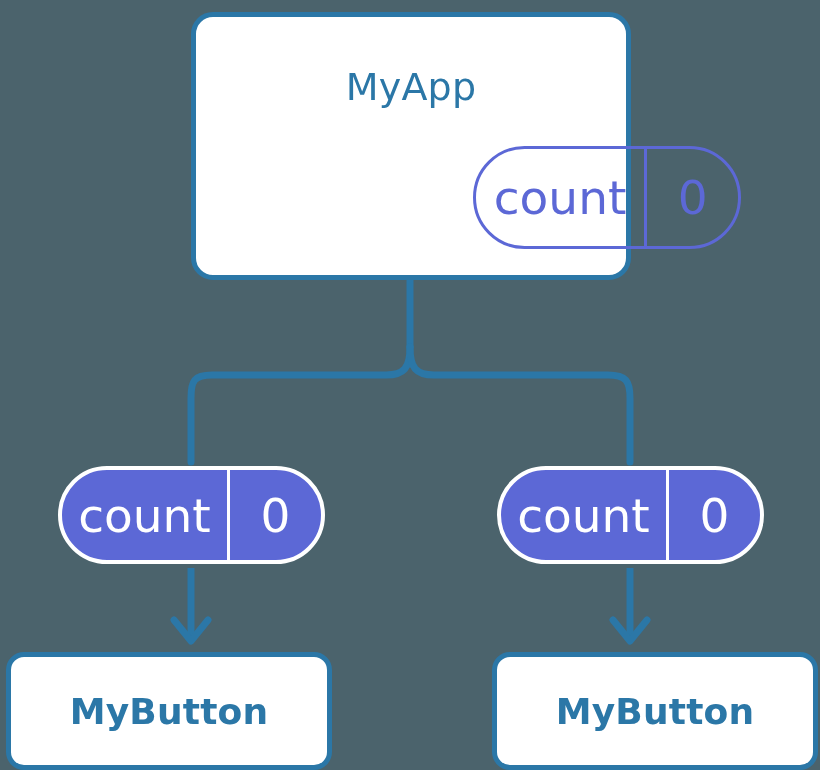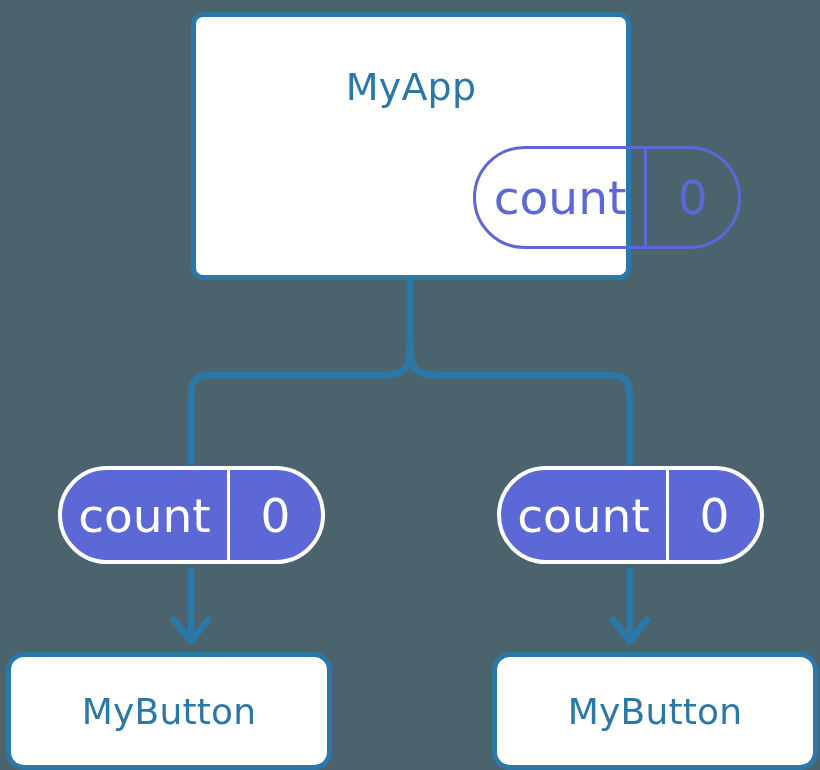--- a/index.html
+++ b/index.html
@@ -44,32 +44,33 @@
     letter-spacing: 0.2px;
     white-space: nowrap;
   }
 
   
   #app-box {
     left: 191px;
     top: 12px;
     width: 440px;
     height: 268px;
-    border-radius: 12px;
+    border-radius: 22px;
     flex-direction: column;
     justify-content: flex-start;
     padding-top: 48px;
   }
   #app-title { font-size: 38px; }
 
   
   .button-box {
     width: 326px;
     height: 118px;
     border-radius: 18px;
+    font-weight: bold;
   }
   #button-box-left  { left: 6px;   top: 652px; }
   #button-box-right { left: 492px; top: 652px; }
   .button-box .comp-title { font-size: 36px; }
 
   
   .pill {
     position: absolute;
     box-sizing: border-box;
     display: flex;

